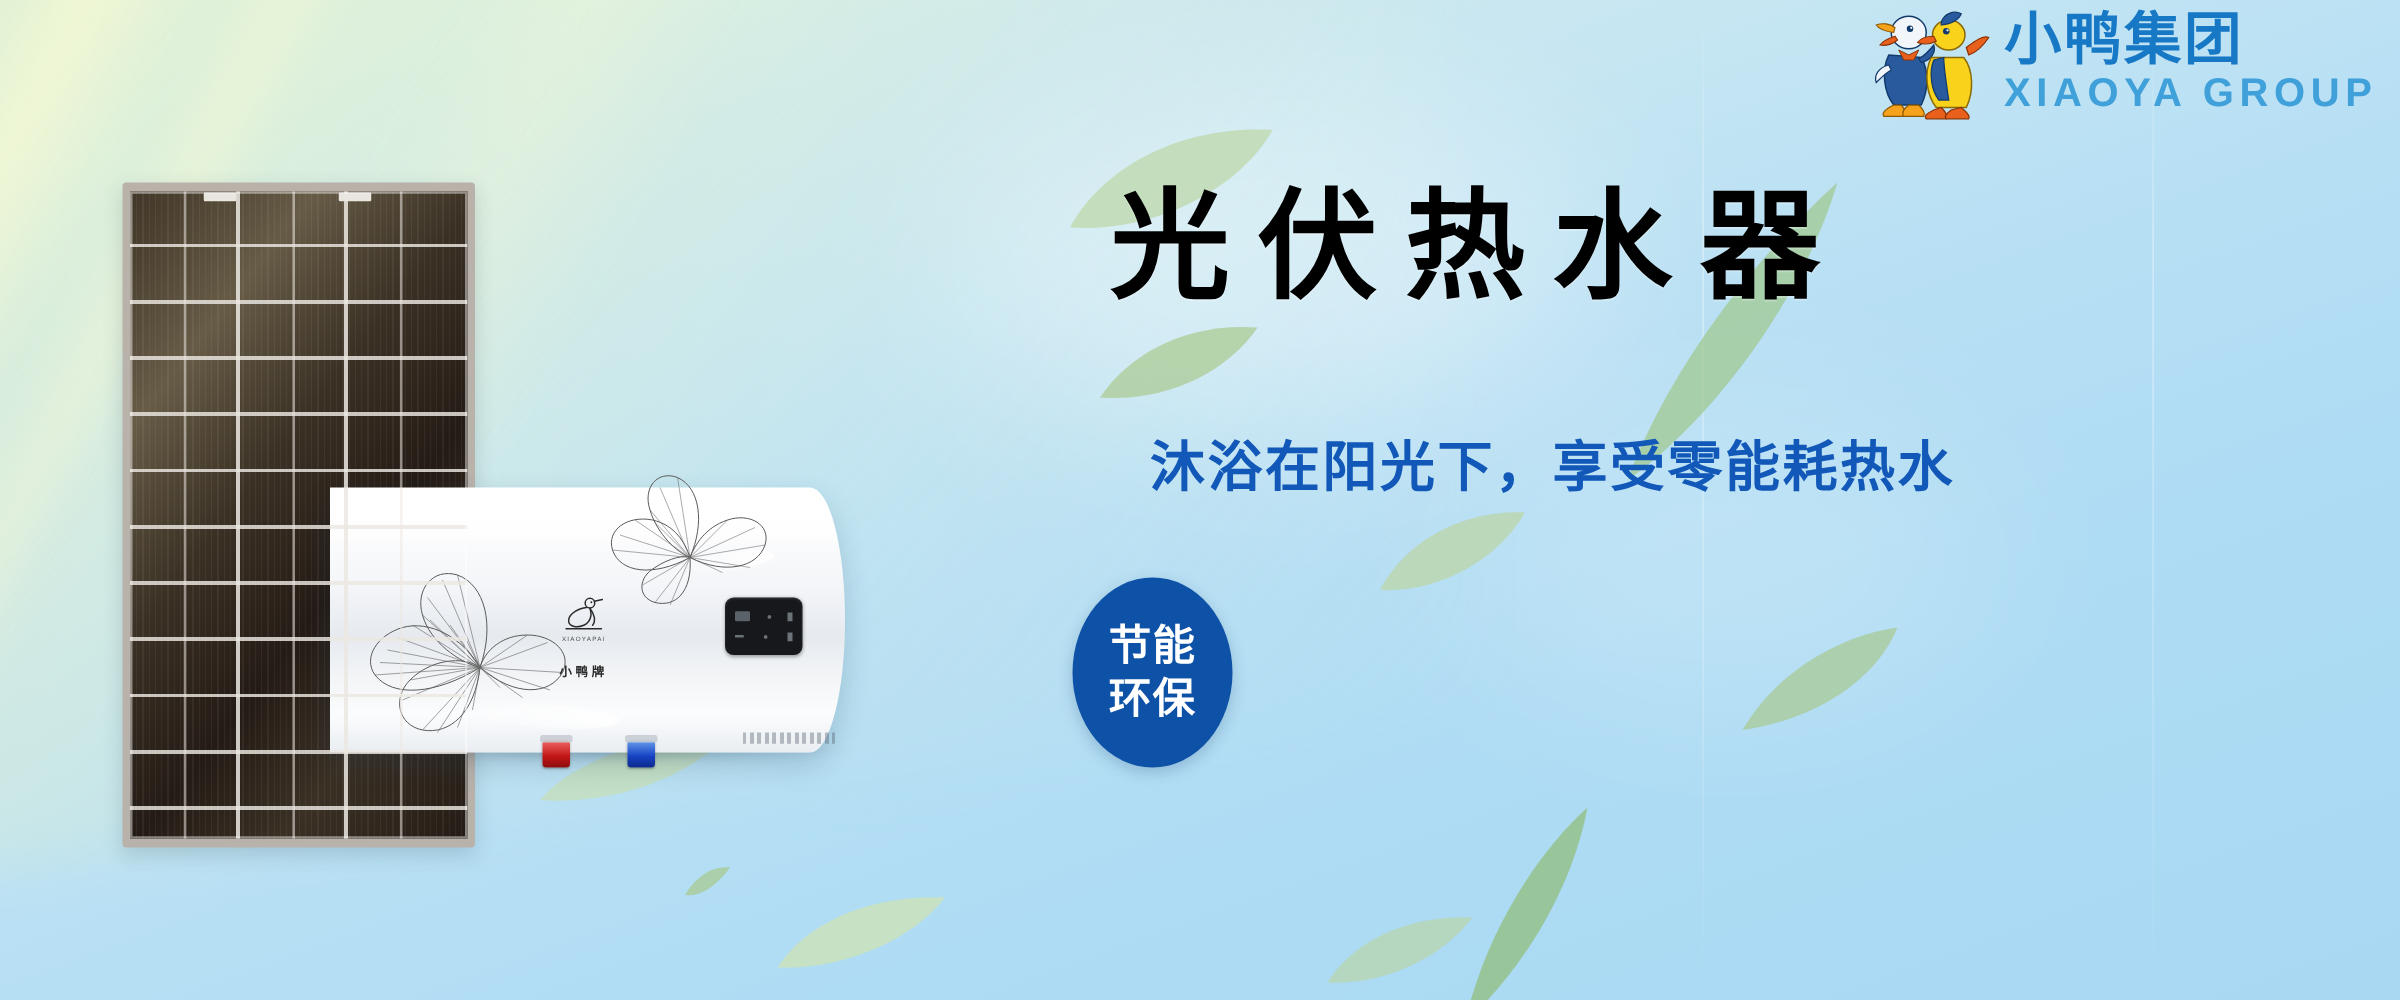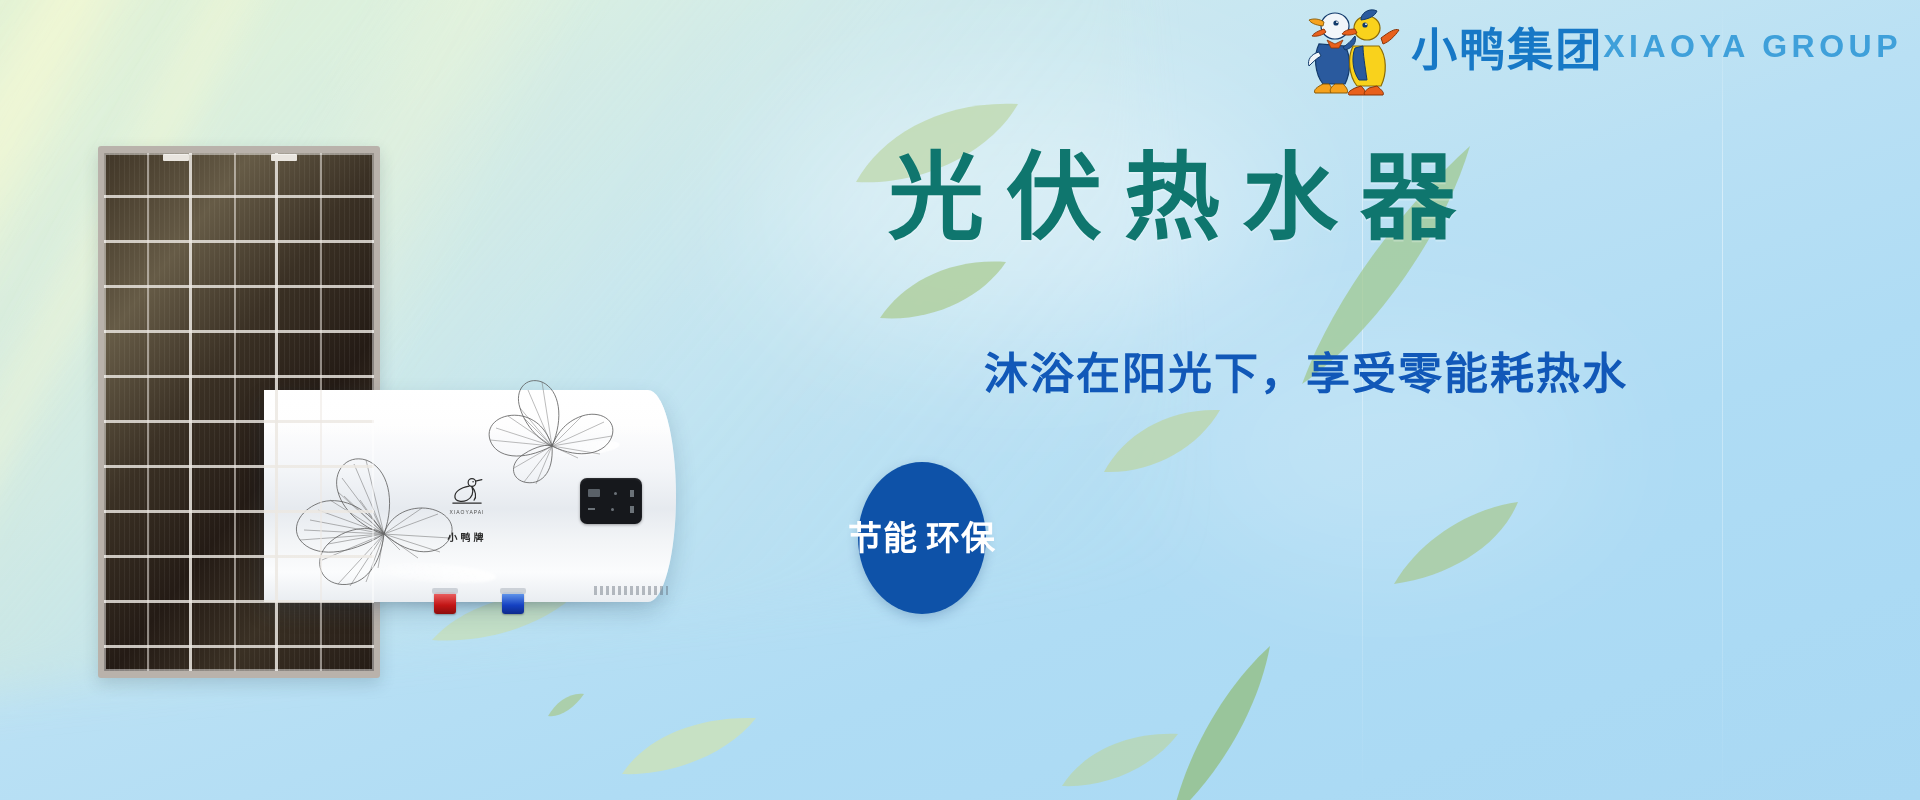--- a/index.html
+++ b/index.html
@@ -87,21 +87,21 @@
   
   #logo {
     position: absolute;
     right: 18px;
     top: 4px;
     display: flex;
     align-items: center;
     gap: 10px;
   }
   #logo .ducks { width: 96px; height: 92px; }
-  #logo .wordmark { display: flex; align-items: flex-start; }
+  #logo .wordmark { display: flex; flex-direction: column; align-items: flex-start; }
   #logo .cn {
     font-size: 46px;
     font-weight: bold;
     color: #1778C6;
     letter-spacing: 2px;
     line-height: 1.02;
     white-space: nowrap;
   }
   #logo .en {
     font-size: 32px;
@@ -348,29 +348,29 @@
     opacity: .75;
   }
 
   
   #headline {
     position: absolute;
     left: 888px;
     top: 148px;
     font-size: 96px;
     font-weight: bold;
-    color: #0f766e;
+    color: #000000;
     letter-spacing: 22px;
     line-height: 1.05;
     white-space: nowrap;
     text-shadow: 0 2px 0 rgba(255,255,255,0.25);
   }
   #subhead {
     position: absolute;
-    left: 984px;
+    left: 920px;
     top: 338px;
     font-size: 44px;
     font-weight: bold;
     color: #1158B8;
     letter-spacing: 2px;
     white-space: nowrap;
   }
 
   #badges {
     position: absolute;
@@ -379,21 +379,21 @@
     display: flex;
     gap: 38px;
   }
   .badge {
     width: 128px;
     height: 152px;
     border-radius: 50%;
     background: #0E52A8;
     color: #ffffff;
     display: flex;
-    flex-direction: row;
+    flex-direction: column;
     align-items: center;
     justify-content: center;
     gap: 8px;
     font-size: 34px;
     font-weight: bold;
     letter-spacing: 1px;
     line-height: 1;
     box-shadow: 0 4px 12px rgba(10,50,110,0.22);
     cursor: pointer;
   }

